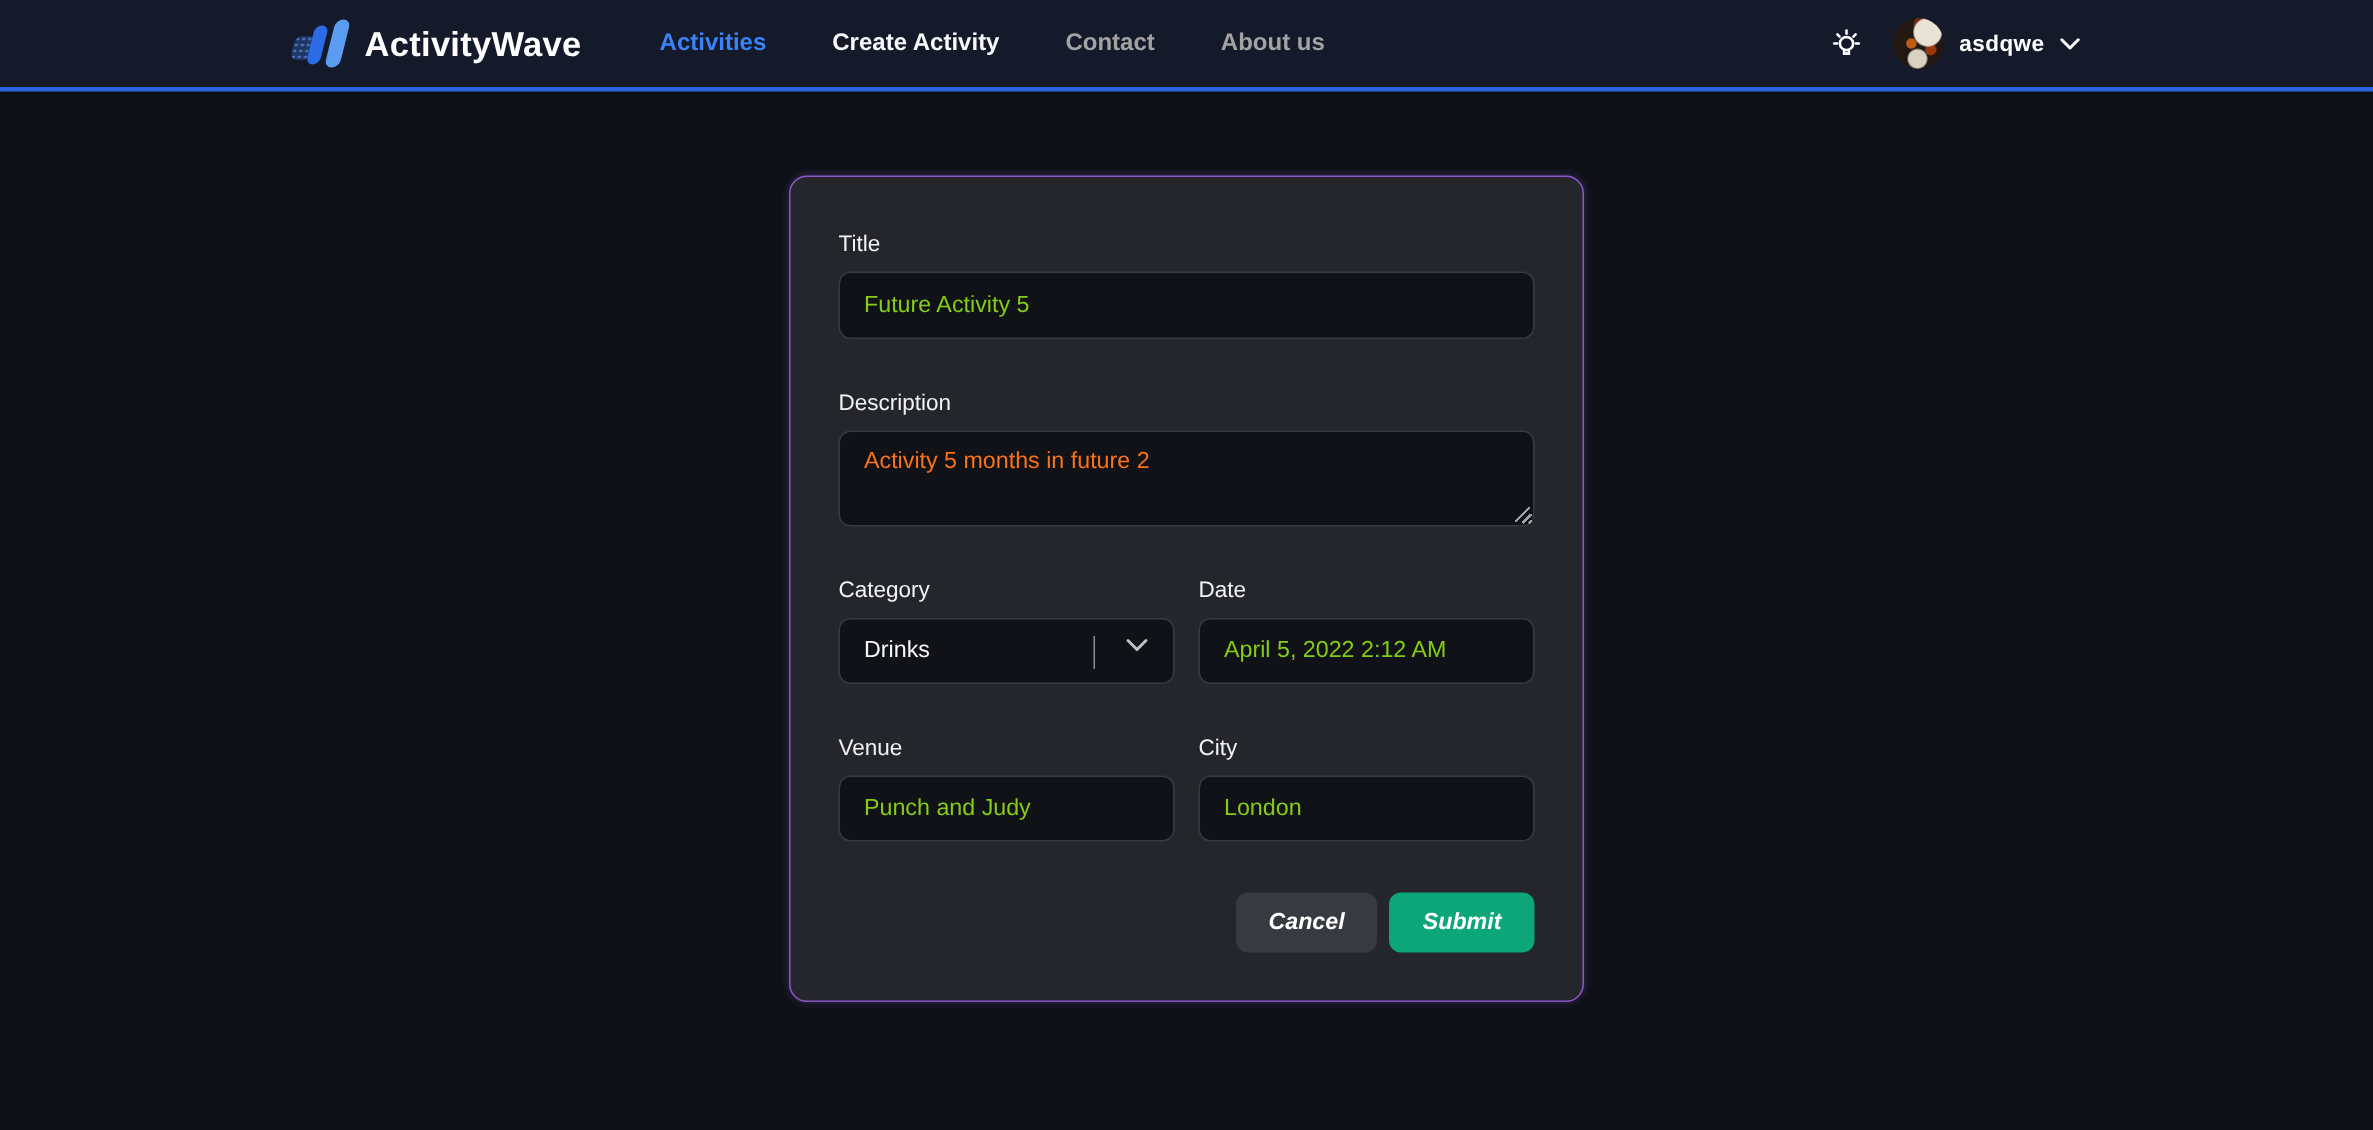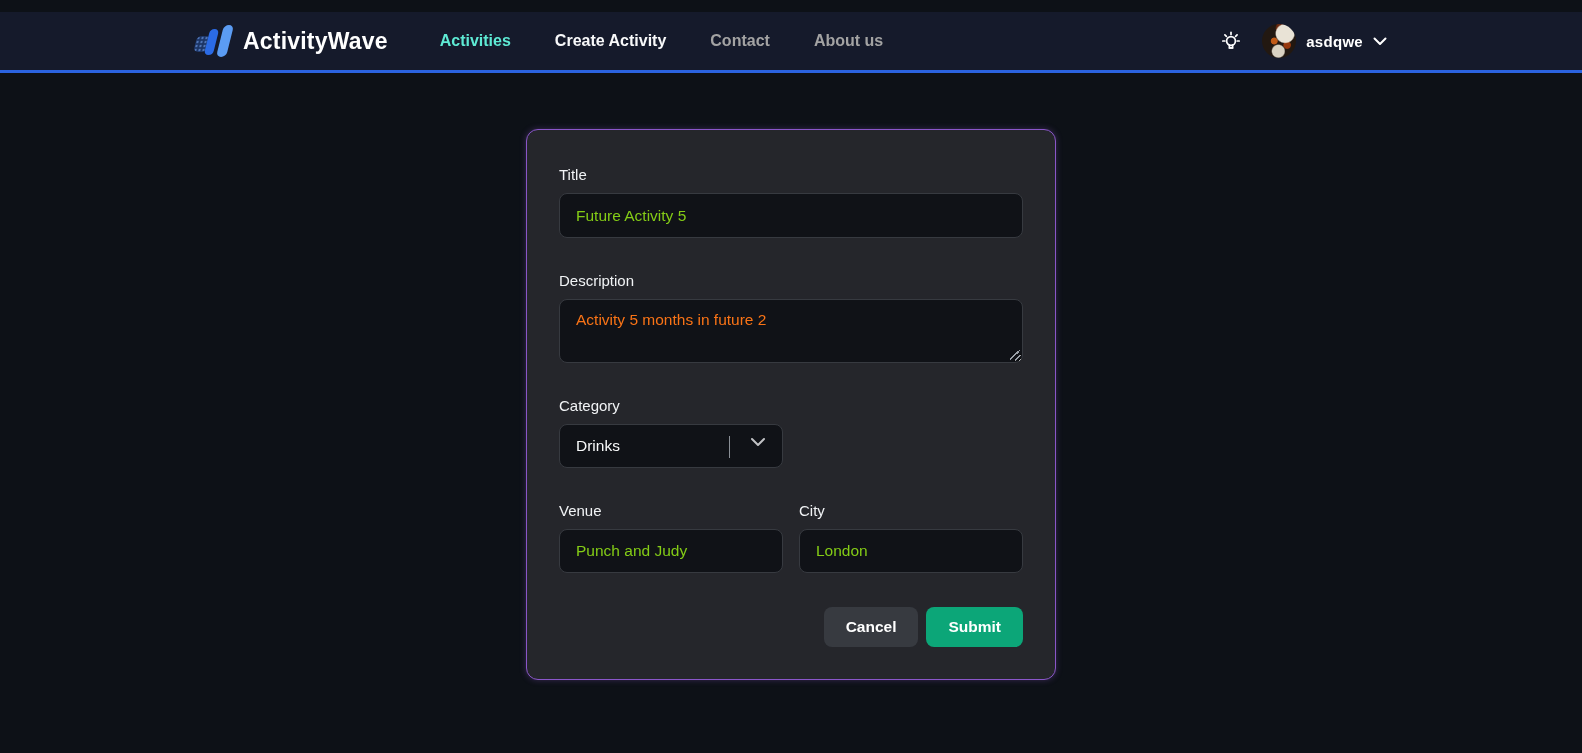--- a/index.html
+++ b/index.html
@@ -12,21 +12,21 @@
 
   
   .navbar {
     height: 61px;
     background: #151a2b;
     border-bottom: 3px solid #2b63e0;
   }
   .navbar-inner {
     width: 1192px;
     height: 100%;
-    margin: 12px auto;
+    margin: 0 auto;
     display: flex;
     align-items: center;
     text-align: center;
   }
   .logo { display: flex; align-items: center; gap: 10px; cursor: pointer; }
   .logo-icon { position: relative; width: 38px; height: 36px; }
   .logo-blob {
     position: absolute; left: 0; top: 13px;
     width: 14px; height: 16px; border-radius: 5px;
     background-color: #1c3566;
@@ -44,21 +44,21 @@
     position: absolute; left: 25px; top: 2px;
     width: 10px; height: 32px; border-radius: 5px;
     background: #5b9cf3;
     transform: skewX(-14deg);
   }
   .logo-text { font-size: 23px; letter-spacing: .2px; color: #ffffff; font-weight: 600; }
   .logo-text b { font-weight: 800; }
 
   .nav-links { display: flex; align-items: center; gap: 44px; margin-left: 52px; }
   .nav-link { font-size: 16px; font-weight: 700; text-decoration: none; cursor: pointer; }
-  .nav-link.dim    { color: #5eead4; }
+  .nav-link.dim    { color: #3b82f6; }
   .nav-link.active { color: #f8f9fa; }
   .nav-link.light  { color: #a3a3a3; }
 
   .nav-right { margin-left: auto; display: flex; align-items: center; gap: 16px; }
   .bulb-btn { background: none; border: none; cursor: pointer; display: flex; padding: 4px; }
   .user-chip { display: flex; align-items: center; gap: 10px; cursor: pointer; }
   .avatar {
     width: 34px; height: 34px; border-radius: 50%;
     background:
       radial-gradient(circle at 68% 28%, #e9e3d6 0 26%, rgba(233,227,214,0) 30%),
@@ -145,20 +145,21 @@
   .btn {
     height: 40px;
     border: none;
     border-radius: 8px;
     padding: 0 22px;
     font-size: 15.5px;
     font-weight: 700;
     font-family: "Liberation Sans", sans-serif;
     color: #ffffff;
     cursor: pointer;
+    font-style: italic;
   }
   .btn-cancel { background: #373a40; }
   .btn-submit { background: #0ca678; }
 </style>
 </head>
 <body>
 
 <header class="navbar">
   <div class="navbar-inner">
 
@@ -223,20 +224,24 @@
       <div>
         <label class="field-label">Category</label>
         <div class="select-box">
           <span class="select-value">Drinks</span>
           <span class="select-divider"></span>
           <svg class="select-chevron" width="16" height="10" viewBox="0 0 16 10" fill="none" stroke="#c1c2c5" stroke-width="2" stroke-linecap="round" stroke-linejoin="round">
             <polyline points="2,2 8,8 14,2"></polyline>
           </svg>
         </div>
       </div>
+      <div>
+        <label class="field-label">Date</label>
+        <input class="date-input" type="text" readonly="" value="April 5, 2022 2:12 AM" style="">
+      </div>
     </div>
 
     <div class="field-group two-col">
       <div>
         <label class="field-label">Venue</label>
         <input class="text-input city-input" type="text" value="Punch and Judy" style="">
       </div>
       <div>
         <label class="field-label">City</label>
         <input class="text-input city-input" type="text" value="London" style="">

